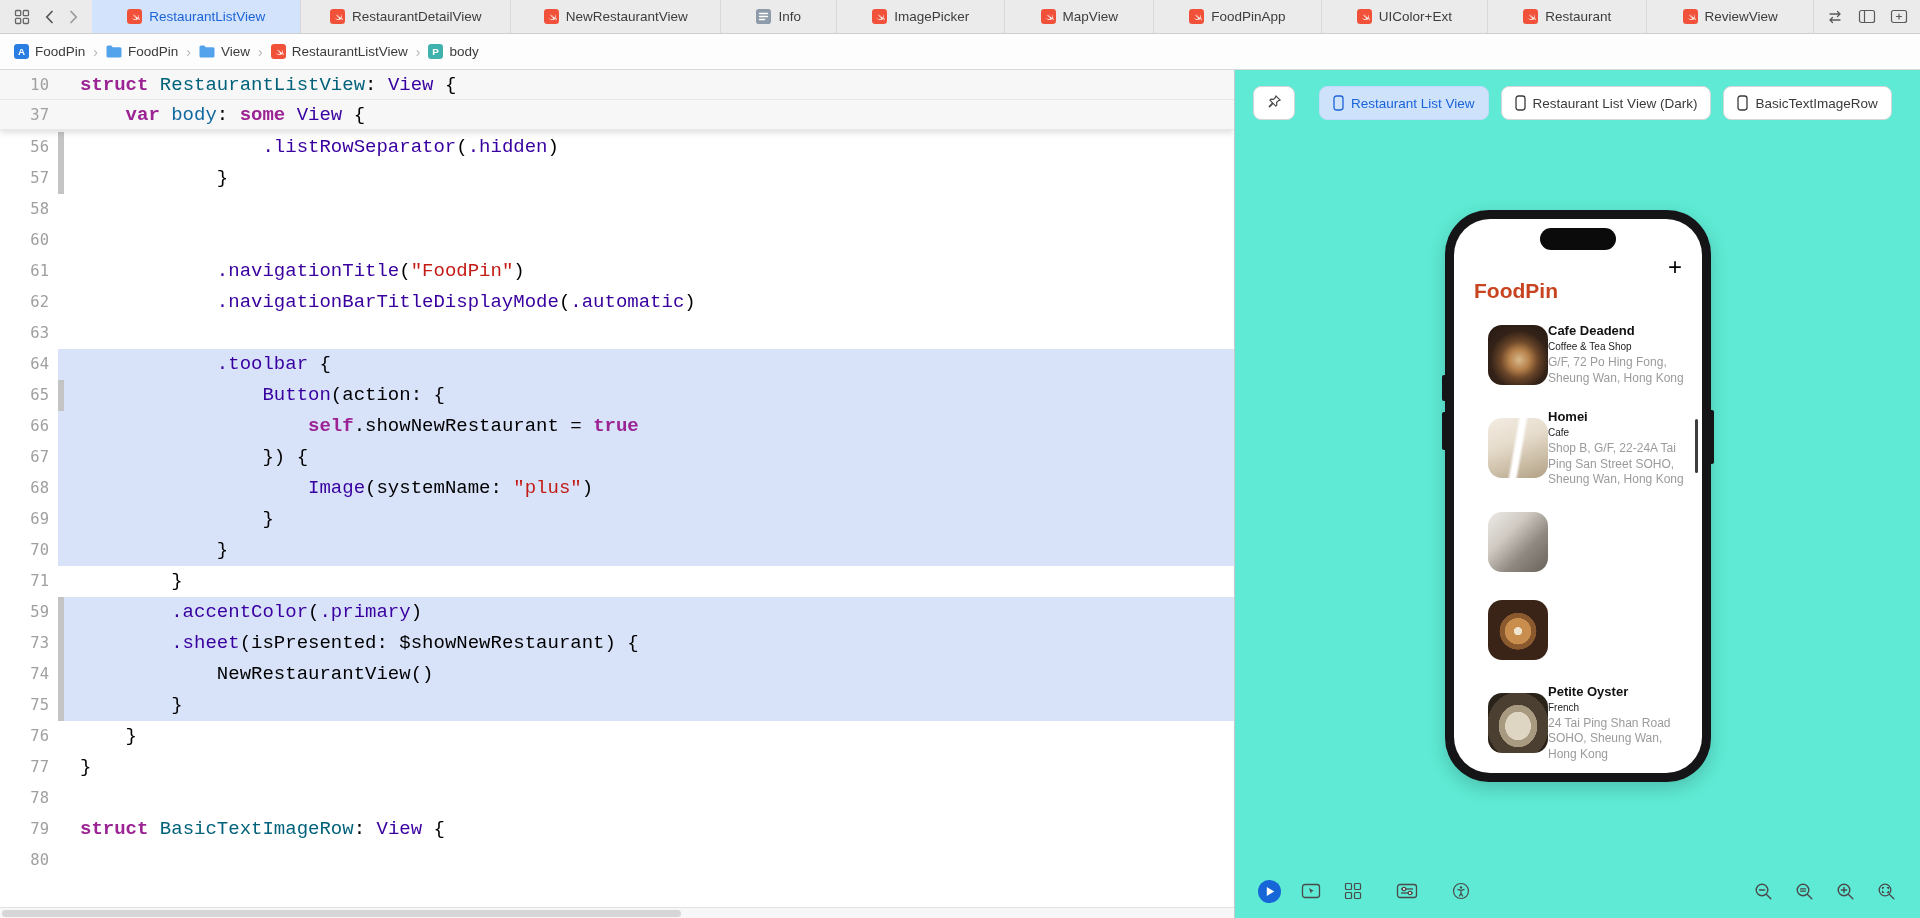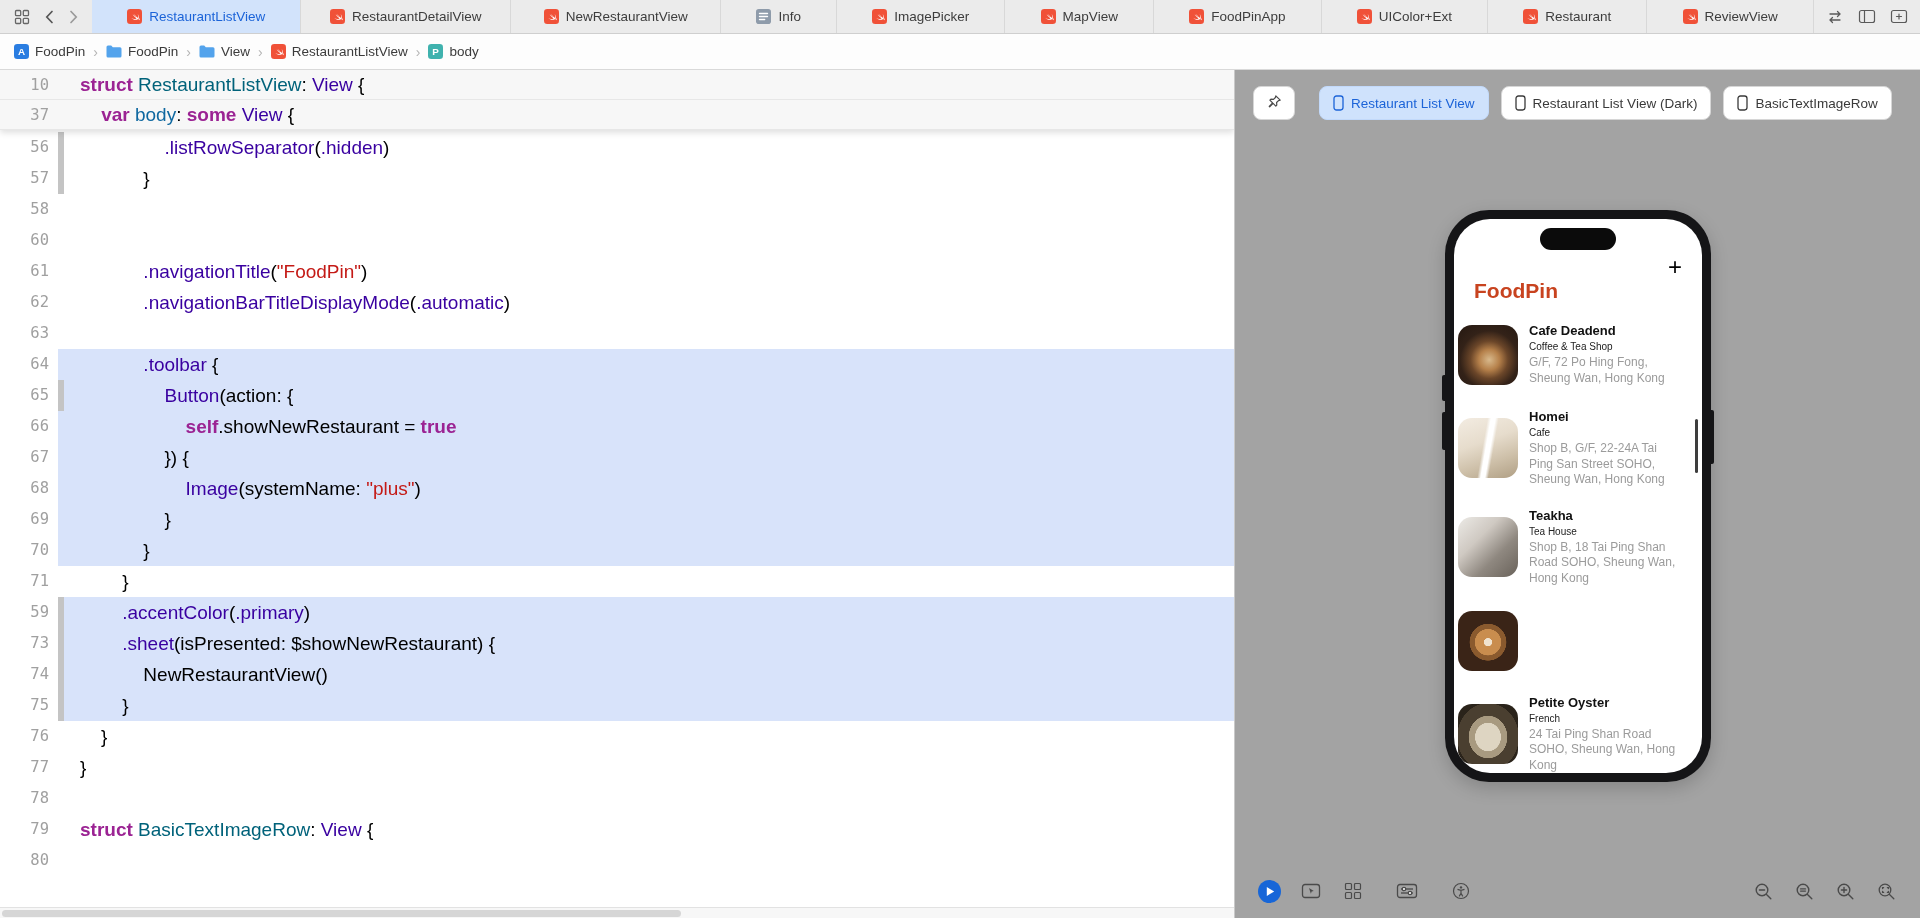--- a/index.html
+++ b/index.html
@@ -23,32 +23,32 @@
              display:flex; align-items:center; padding:0 14px; gap:7px;
              font-size:13.5px; color:#3b3b3b; }
   .crumb { display:inline-flex; align-items:center; gap:6px; }
   .crumb-sep { color:#b5b5b5; font-size:14px; padding:0 1px; }
 
   
   .main { display:flex; height:848px; }
   .editor { width:1234px; position:relative; background:#fff; overflow:hidden;
             font-family:"DejaVu Sans Mono","Liberation Mono",monospace; }
   .vdiv { width:1px; background:#c9c9c9; }
-  .canvas { flex:1; position:relative; background:#a3a3a3; overflow:hidden; }
+  .canvas { flex:1; position:relative; background:#5eead4; overflow:hidden; }
 
   
   .codewrap { position:absolute; top:62px; left:0; right:0; }
   .cline { display:flex; height:31px; line-height:31px; }
   .ln { width:58px; flex:0 0 58px; text-align:right; padding-right:9px;
         color:#a0a0a0; font-size:15.5px; background:#fff; }
   .lbody { flex:1; display:flex; }
   .chg { width:6px; flex:0 0 6px; }
   .chg.on { background:#c4c4c4; }
   .cline code { white-space:pre; font-size:19px; padding-left:16px; color:#000;
-                font-family:Liberation Sans, sans-serif; }
+                font-family:Liberation Mono, monospace; }
   .cline.hl .lbody { background:#d8e3fa; }
   .sticky { position:absolute; top:0; left:0; right:0; box-shadow:0 3px 6px rgba(0,0,0,.12); }
   .sticky .cline { background:#f7f7f7; border-bottom:1px solid #e7e7e7; height:30px; line-height:30px; }
   .sticky .ln { background:#f7f7f7; }
   .tok-p   { color:#000; }
   .tok-kw  { color:#9B2393; font-weight:700; }
   .tok-str { color:#C41A16; }
   .tok-sdk { color:#3900A0; }
   .tok-proj{ color:#000000; }
   .tok-decl{ color:#00627A; }
@@ -74,21 +74,21 @@
   .sidebtn { position:absolute; background:#151517; }
   .sb-l1 { left:-3px; top:165px; width:3px; height:26px; border-radius:2px 0 0 2px; }
   .sb-l2 { left:-3px; top:202px; width:3px; height:38px; border-radius:2px 0 0 2px; }
   .sb-r  { right:-3px; top:200px; width:3px; height:54px; border-radius:0 2px 2px 0; }
   .screen { position:absolute; inset:9px; background:#fff; border-radius:36px; overflow:hidden; }
   .island { position:absolute; top:9px; left:50%; transform:translateX(-50%);
             width:76px; height:22px; background:#0b0b0b; border-radius:12px; }
   .plusbtn { position:absolute; top:36px; right:20px; font-size:24px; font-weight:300; color:#000; line-height:1; }
   .apptitle { position:absolute; top:60px; left:20px; font-size:21px; font-weight:700; }
   .prows { position:absolute; top:92px; left:0; right:0; }
-  .prow { display:flex; align-items:center; gap:11px; padding:10px 12px 10px 4px; min-height:88px; }
+  .prow { display:flex; align-items:center; padding:10px 12px 10px 4px; min-height:88px;margin-left:30px; }
   .thumb { width:60px; height:60px; border-radius:14px; flex:0 0 60px; }
   .t0 { background:radial-gradient(circle at 52% 58%, #d8b98c 0%, #b5804a 22%, #6b4629 40%, #332218 62%, #241811 100%); }
   .t1 { background:linear-gradient(100deg, transparent 42%, #ffffff 47% 53%, transparent 58%),
               linear-gradient(160deg, #f3ece2 0%, #e6dccc 40%, #cdbfa8 70%, #b09f84 100%); }
   .t2 { background:linear-gradient(135deg, #eceae6 0%, #cfc9c2 35%, #8f8880 65%, #69625a 100%); }
   .t3 { background:radial-gradient(circle at 50% 52%, #f0e3cf 0 9%, #c98d4e 10% 30%, #8a5a2e 31% 42%, #3a2417 43%); }
   .t4 { background:radial-gradient(ellipse at 50% 55%, #ded5c2 0 30%, #a89a80 31% 45%, #4a3f30 46% 72%, #2a231a 73%); }
   .rname { font-size:13px; font-weight:600; color:#111; }
   .rtype { font-size:10px; font-weight:400; color:#222; margin-top:3px; }
   .raddr { font-size:12px; color:#9b9b9b; margin-top:3px; line-height:1.3; max-width:150px; }
@@ -550,25 +550,20 @@
               <div class="prow">
                 <div class="thumb t1"></div>
                 <div>
                   <div class="rname">Homei</div>
                   <div class="rtype">Cafe</div>
                   <div class="raddr">Shop B, G/F, 22-24A Tai Ping San Street SOHO, Sheung Wan, Hong Kong</div>
                 </div>
               </div>
               <div class="prow">
                 <div class="thumb t2"></div>
-                <div>
-                  <div class="rname">Teakha</div>
-                  <div class="rtype">Tea House</div>
-                  <div class="raddr">Shop B, 18 Tai Ping Shan Road SOHO, Sheung Wan, Hong Kong</div>
-                </div>
               </div>
               <div class="prow">
                 <div class="thumb t3"></div>
               </div>
               <div class="prow">
                 <div class="thumb t4"></div>
                 <div>
                   <div class="rname">Petite Oyster</div>
                   <div class="rtype">French</div>
                   <div class="raddr">24 Tai Ping Shan Road SOHO, Sheung Wan, Hong Kong</div>

